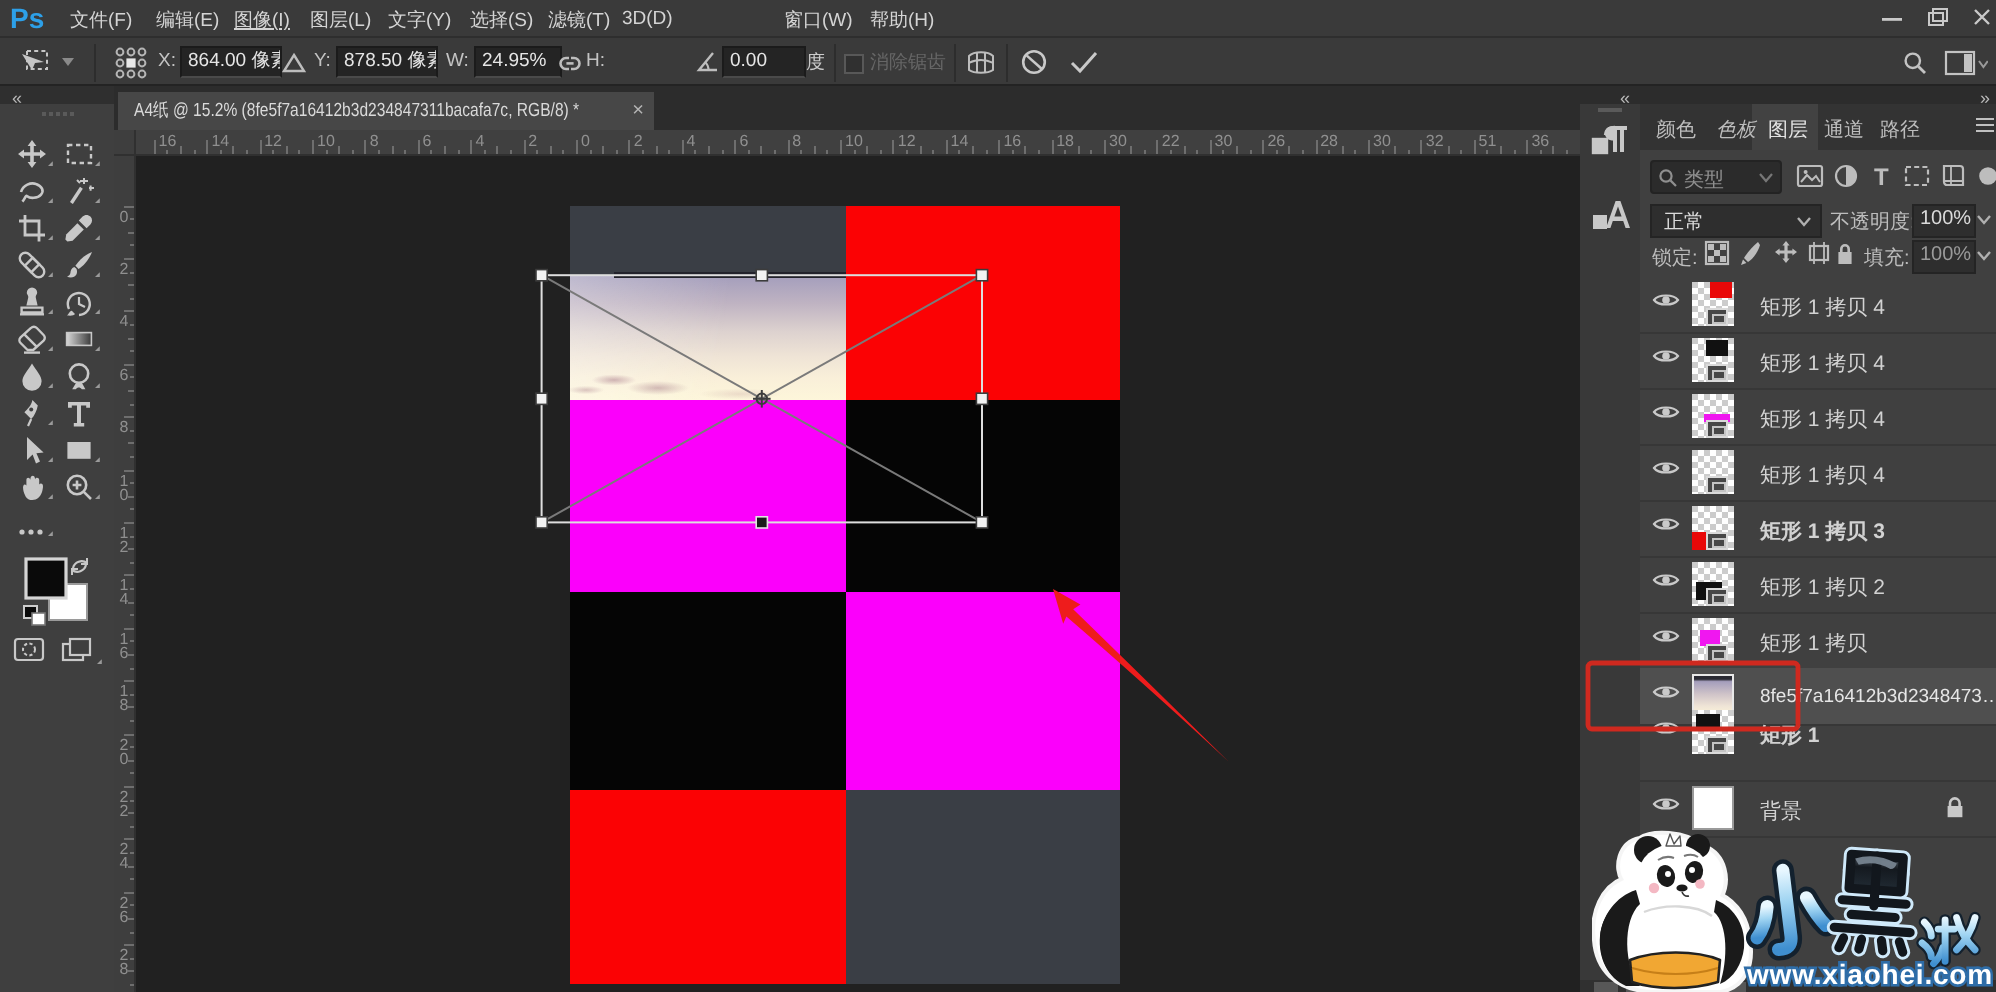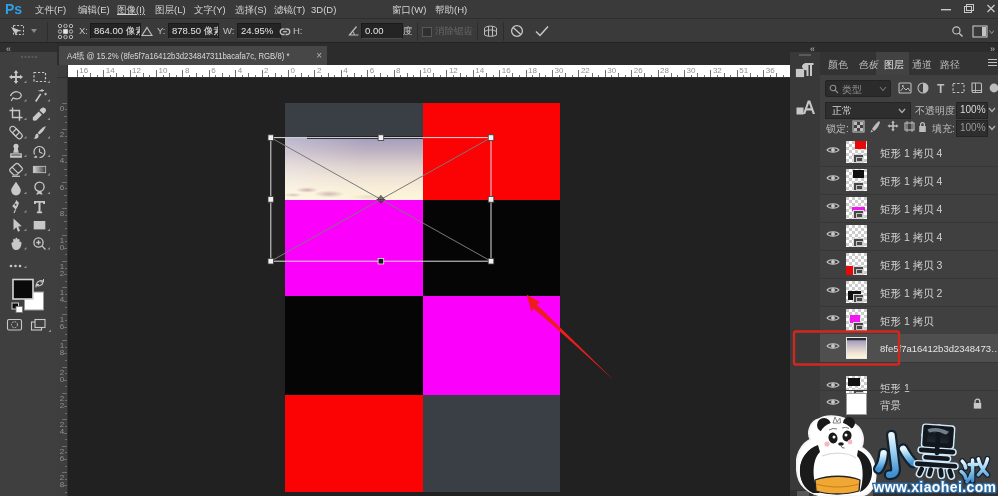--- a/index.html
+++ b/index.html
@@ -10,21 +10,21 @@
 .menu{position:absolute;top:4px;font-size:9.5px;color:#d4d4d4;letter-spacing:0px;white-space:nowrap;}
 #optbar{left:0;top:18px;width:998px;height:25px;background:#3a3a3a;border-bottom:1px solid #232323;box-sizing:border-box;border-top:1px solid #2e2e2e;}
 .olabel{position:absolute;top:25px;font-size:9.5px;color:#c3c3c3;}
 .ofield{position:absolute;top:23px;height:14px;background:#242424;border:1px solid #1b1b1b;border-bottom-color:#4a4a4a;color:#e6e6e6;font-size:9.5px;line-height:14px;padding-left:3px;overflow:hidden;white-space:nowrap;}
 .osep{position:absolute;top:22px;width:1px;height:19px;background:#2d2d2d;}
 #tools{left:0;top:43px;width:57px;height:453px;background:#3f3f3f;}
 #toolshead{left:0;top:43px;width:57px;height:9px;background:#2f2f2f;}
 #tabbar{left:57px;top:43px;width:733px;height:22px;background:#2c2c2c;}
 #doctab{left:59px;top:46px;width:268px;height:19px;background:#474747;color:#dadada;font-size:9.5px;line-height:19px;padding-left:8px;box-sizing:border-box;white-space:nowrap;}
 #corner{left:57px;top:65px;width:11px;height:13px;background:#3e3e3e;border-right:1px solid #303030;border-bottom:1px solid #303030;box-sizing:border-box;}
-#hruler{left:68px;top:65px;width:722px;height:13px;background:#ffffff;border-bottom:1px solid #303030;box-sizing:border-box;}
+#hruler{left:68px;top:65px;width:722px;height:13px;background:#404040;border-bottom:1px solid #303030;box-sizing:border-box;}
 #vruler{left:57px;top:78px;width:11px;height:418px;background:#3e3e3e;border-right:1px solid #303030;box-sizing:border-box;}
 .htick{position:absolute;bottom:0;width:1px;background:#6e6e6e;}
 .vtick{position:absolute;right:0;height:1px;background:#6e6e6e;}
 .hnum{position:absolute;top:1px;font-size:8px;color:#909090;}
 .vnum{position:absolute;left:1px;font-size:8px;color:#909090;line-height:7px;text-align:center;width:8px;}
 #icondock{left:790px;top:52px;width:30px;height:444px;background:#393939;}
 #rpanel{left:820px;top:52px;width:178px;height:444px;background:#404040;}
 #rtop{left:790px;top:43px;width:208px;height:9px;background:#2c2c2c;}
 #rtabs{left:820px;top:52px;width:178px;height:23px;background:#333333;}
 .rtab{position:absolute;top:6px;font-size:10px;color:#bdbdbd;}
@@ -709,21 +709,21 @@
       <div class="rowline" style="top:250px;"></div>
       <div class="lrow" style="top:250px;">
         <svg class="eye" width="14" height="10" viewBox="0 0 14 10">
           <path d="M1 5 C3.2 2 10.8 2 13 5 C10.8 8 3.2 8 1 5 Z" fill="none" stroke="#c9c9c9" stroke-width="1.1"></path>
           <circle cx="7" cy="5" r="1.9" fill="#c9c9c9"></circle>
         </svg>
         <div class="thumb">
           <div class="patch" style="left:0px;top:13px;width:10px;height:9px;background:#e90808;"></div>
         </div>
         <div class="badge"></div>
-        <div class="lname" style="color:#d2d2d2;font-size:10.5px;">矩形 1 拷贝 3</div>
+        <div class="lname" style="color:#d2d2d2;font-size:10.5px;font-weight:bold;">矩形 1 拷贝 3</div>
       </div>
       <div class="rowline" style="top:278px;"></div>
       <div class="lrow" style="top:278px;">
         <svg class="eye" width="14" height="10" viewBox="0 0 14 10">
           <path d="M1 5 C3.2 2 10.8 2 13 5 C10.8 8 3.2 8 1 5 Z" fill="none" stroke="#c9c9c9" stroke-width="1.1"></path>
           <circle cx="7" cy="5" r="1.9" fill="#c9c9c9"></circle>
         </svg>
         <div class="thumb">
           <div class="patch" style="left:2px;top:10px;width:13px;height:9px;background:#111;"></div>
         </div>
@@ -745,21 +745,21 @@
       <div class="rowline" style="top:334px;"></div>
       <div class="lrow" style="top:334px;background:#4f4f4f;">
         <svg class="eye" width="14" height="10" viewBox="0 0 14 10">
           <path d="M1 5 C3.2 2 10.8 2 13 5 C10.8 8 3.2 8 1 5 Z" fill="none" stroke="#c9c9c9" stroke-width="1.1"></path>
           <circle cx="7" cy="5" r="1.9" fill="#c9c9c9"></circle>
         </svg>
         <div class="thumb" style="background:linear-gradient(180deg,#2a2a33 0%,#2a2a33 8%,#a49ebc 14%,#cfc3c8 45%,#efe4d6 75%,#fdf6da 100%);border:1px solid #e8e8e8;box-sizing:border-box;"></div>
         <div class="lname" style="color:#e6e6e6;font-size:9.5px;">8fe5f7a16412b3d2348473…</div>
       </div>
       <div class="rowline" style="top:362px;"></div>
-      <div class="lrow" style="top:373px;">
+      <div class="lrow" style="top:352px;font-weight:bold;">
         <svg class="eye" width="14" height="10" viewBox="0 0 14 10">
           <path d="M1 5 C3.2 2 10.8 2 13 5 C10.8 8 3.2 8 1 5 Z" fill="none" stroke="#c9c9c9" stroke-width="1.1"></path>
           <circle cx="7" cy="5" r="1.9" fill="#c9c9c9"></circle>
         </svg>
         <div class="thumb">
           <div class="patch" style="left:2px;top:2px;width:12px;height:8px;background:#111;"></div>
         </div>
         <div class="badge"></div>
         <div class="lname" style="color:#d2d2d2;font-size:10.5px;">矩形 1</div>
       </div>

